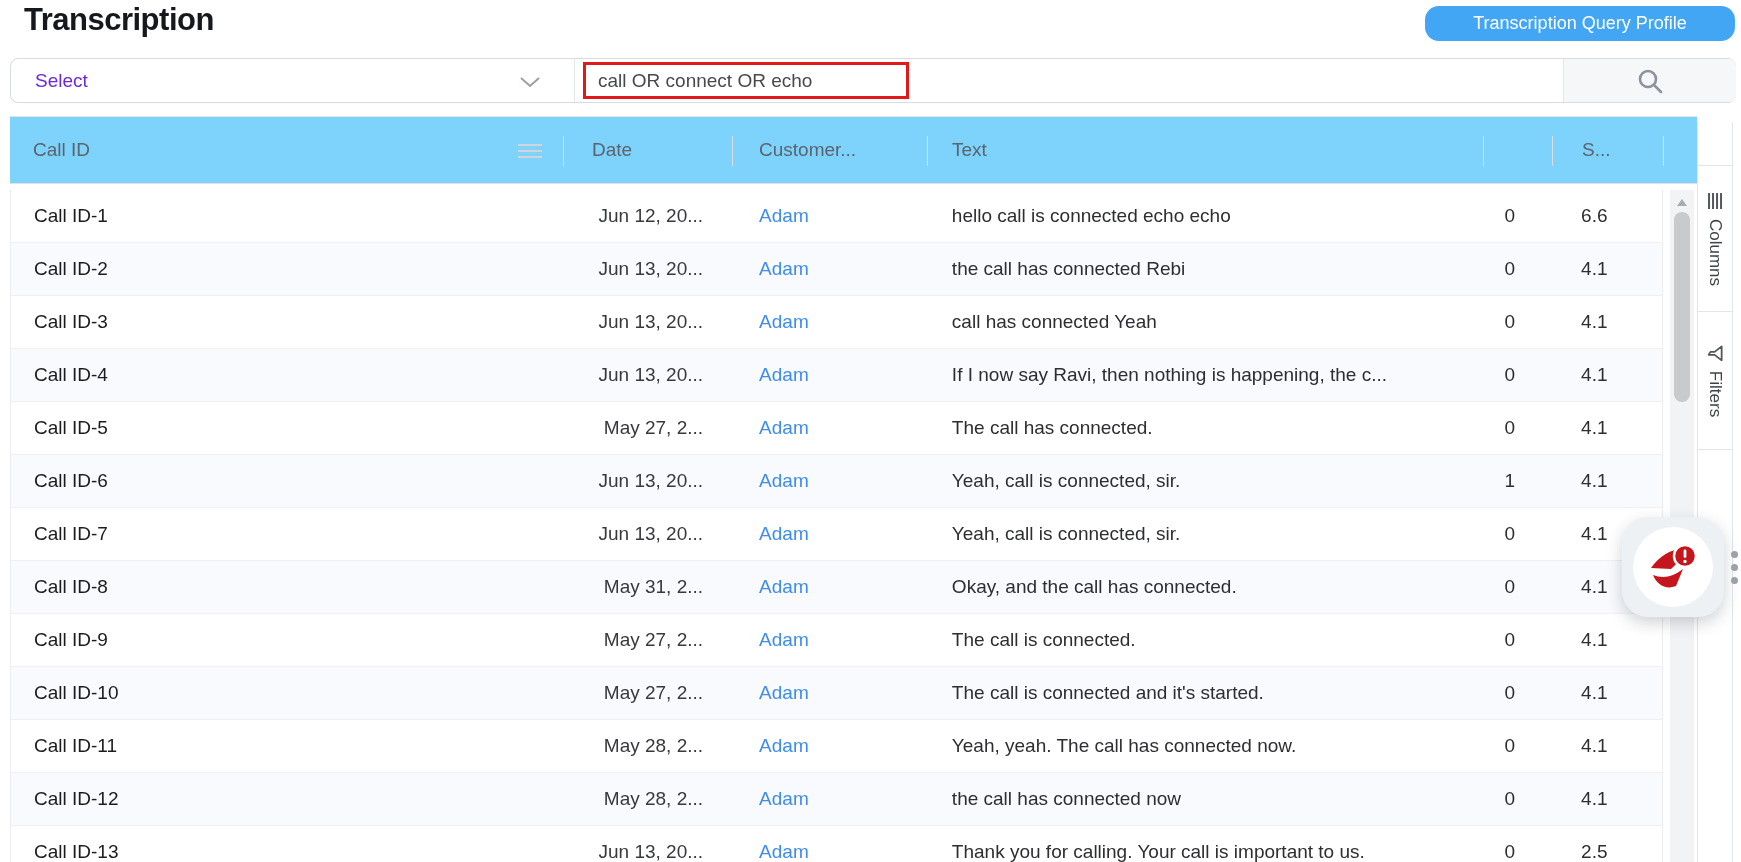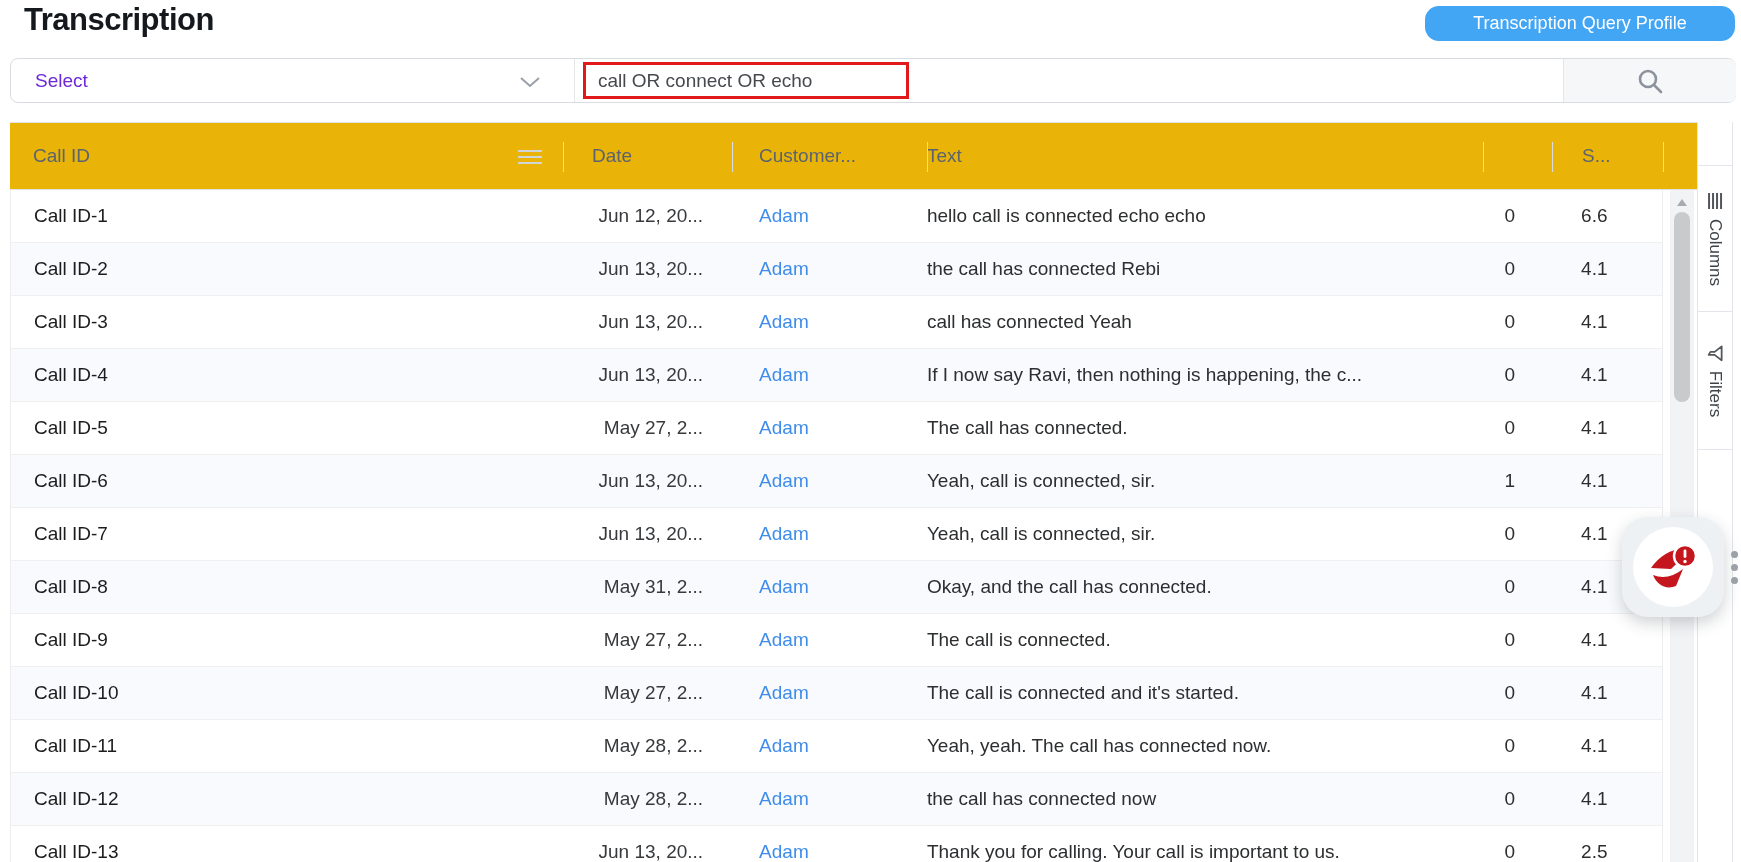--- a/index.html
+++ b/index.html
@@ -32,34 +32,34 @@
     border-radius:0 7px 7px 0;display:flex;align-items:center;justify-content:center;cursor:pointer;
   }
   .annot-box{left:583px;top:62px;width:326px;height:37px;border:3px solid #e2191b;box-sizing:border-box;z-index:5;}
   .query-input{
     left:598px;top:63px;width:880px;height:35px;border:none;outline:none;background:transparent;
     font-family:"Liberation Sans",sans-serif;font-size:19px;color:#46494e;z-index:6;padding:0;
   }
 
   
   .grid-header{
-    left:10px;top:122px;width:1687px;height:68px;box-sizing:border-box;
-    background:#eab308;border-top:1px solid #e4e4e4;border-bottom:1px solid #e2e2e2;
+    left:10px;top:116px;width:1687px;height:68px;box-sizing:border-box;
+    background:#7dd3fc;border-top:1px solid #e4e4e4;border-bottom:1px solid #e2e2e2;
     display:flex;align-items:center;font-size:19px;color:#5b646e;
   }
   .hcell{box-sizing:border-box;white-space:nowrap;overflow:hidden;}
   .hdiv{top:19px;width:1px;height:30px;background:#dadde0;}
   .hmenu{left:508px;top:27px;width:24px;cursor:pointer;}
   .hmenu div{height:2px;background:#d2d5d8;margin-bottom:4px;}
 
   .col-callid{width:553px;padding-left:23px;}
   .col-date{width:169px;padding-right:29px;text-align:right;}
   .col-date-h{width:169px;padding-left:29px;text-align:left;}
   .col-customer{width:195px;padding-left:27px;}
-  .col-text{width:556px;}
+  .col-text{width:556px;padding-left:25px;}
   .col-count{width:69px;padding-right:36px;text-align:right;}
   .col-score{width:111px;padding-left:30px;}
 
   .rows-viewport{
     left:10px;top:190px;width:1653px;height:672px;box-sizing:border-box;overflow:hidden;
     border-left:1px solid #ededed;border-right:1px solid #ededed;background:#fff;
   }
   .row{height:53px;display:flex;align-items:center;border-bottom:1px solid #f0f0f0;box-sizing:border-box;font-size:19px;cursor:pointer;}
   .row.even{background:#f8fafd;}
   .cell{box-sizing:border-box;white-space:nowrap;overflow:hidden;}

